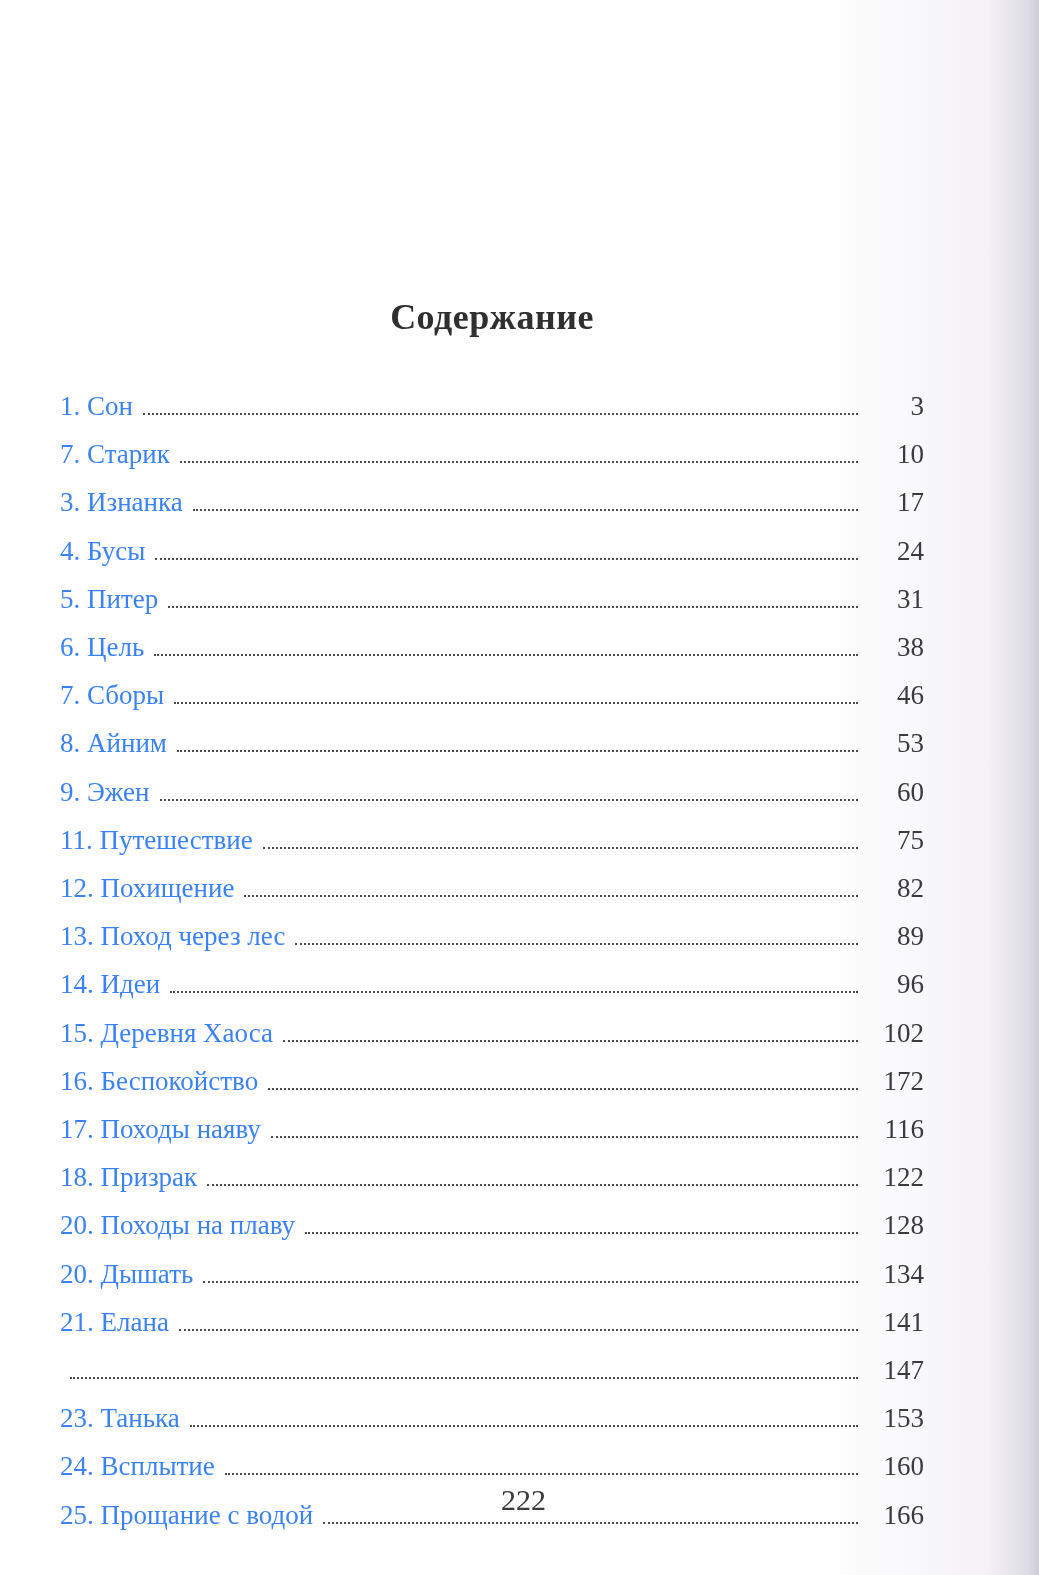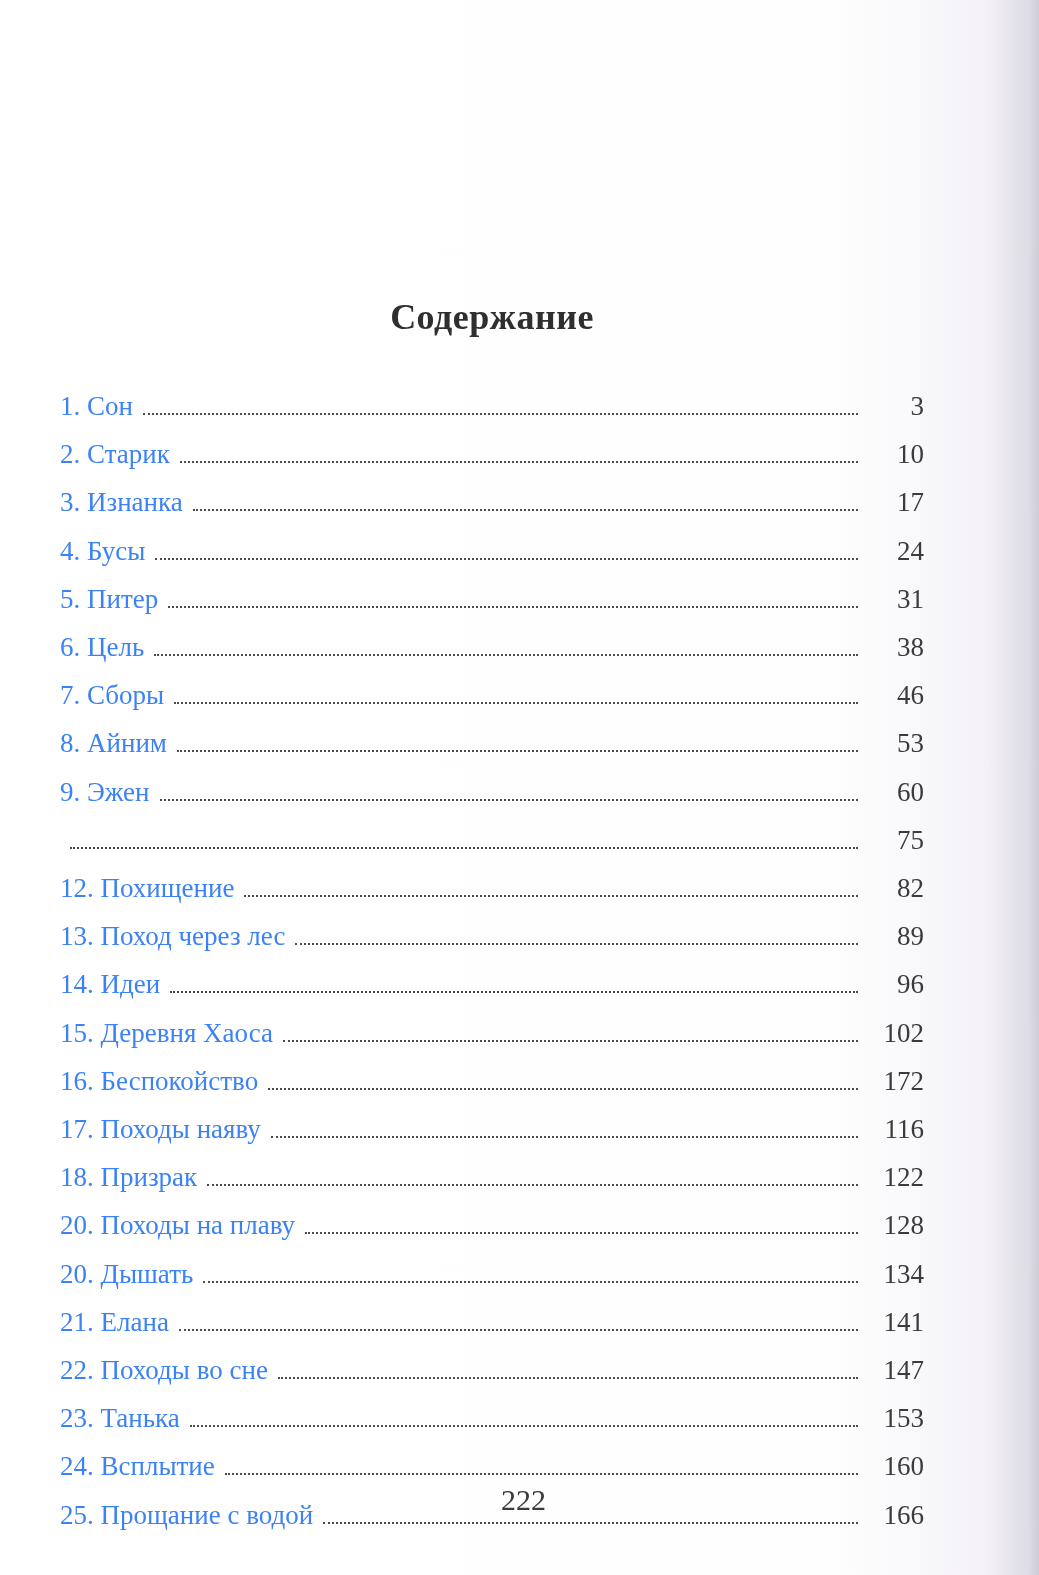--- a/index.html
+++ b/index.html
@@ -71,21 +71,21 @@
 <div class="page">
   <h1 class="title">Содержание</h1>
 
   <div class="toc">
     <div class="row">
       <span class="label">1. Сон</span>
       <span class="leader"></span>
       <span class="pagenum">3</span>
     </div>
     <div class="row">
-      <span class="label">2. Старик</span>
+      <span class="label">7. Старик</span>
       <span class="leader"></span>
       <span class="pagenum">10</span>
     </div>
     <div class="row">
       <span class="label">3.  Изнанка</span>
       <span class="leader"></span>
       <span class="pagenum">17</span>
     </div>
     <div class="row">
       <span class="label">4. Бусы</span>
@@ -111,20 +111,21 @@
       <span class="label">8. Айним</span>
       <span class="leader"></span>
       <span class="pagenum">53</span>
     </div>
     <div class="row">
       <span class="label">9. Эжен</span>
       <span class="leader"></span>
       <span class="pagenum">60</span>
     </div>
     <div class="row">
+      <span class="label">11. Путешествие</span>
       <span class="leader"></span>
       <span class="pagenum">75</span>
     </div>
     <div class="row">
       <span class="label">12. Похищение</span>
       <span class="leader"></span>
       <span class="pagenum">82</span>
     </div>
     <div class="row">
       <span class="label">13. Поход через лес</span>
@@ -165,21 +166,20 @@
       <span class="label">20. Дышать</span>
       <span class="leader"></span>
       <span class="pagenum">134</span>
     </div>
     <div class="row">
       <span class="label">21. Елана</span>
       <span class="leader"></span>
       <span class="pagenum">141</span>
     </div>
     <div class="row">
-      <span class="label">22. Походы во сне</span>
       <span class="leader"></span>
       <span class="pagenum">147</span>
     </div>
     <div class="row">
       <span class="label">23. Танька</span>
       <span class="leader"></span>
       <span class="pagenum">153</span>
     </div>
     <div class="row">
       <span class="label">24. Всплытие</span>

